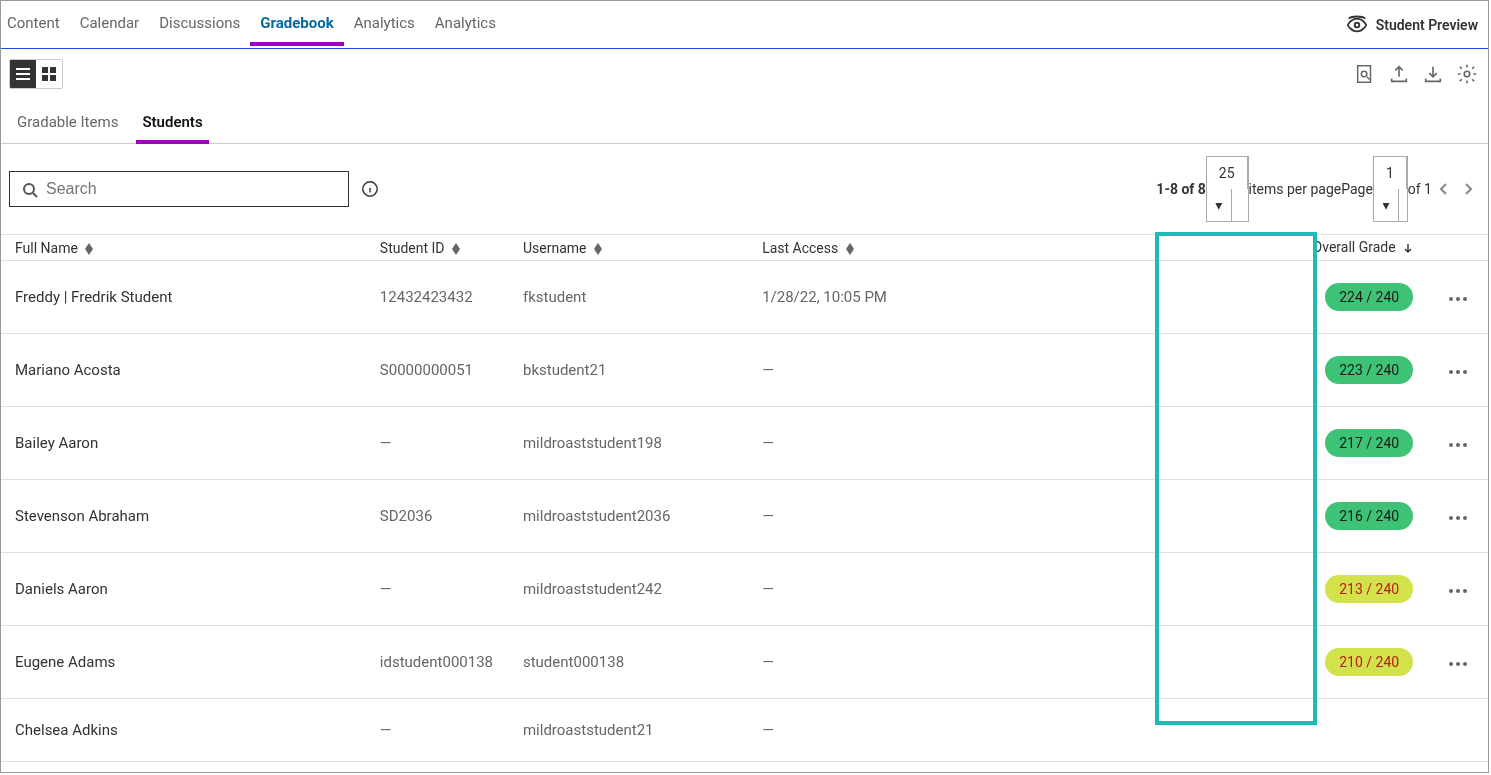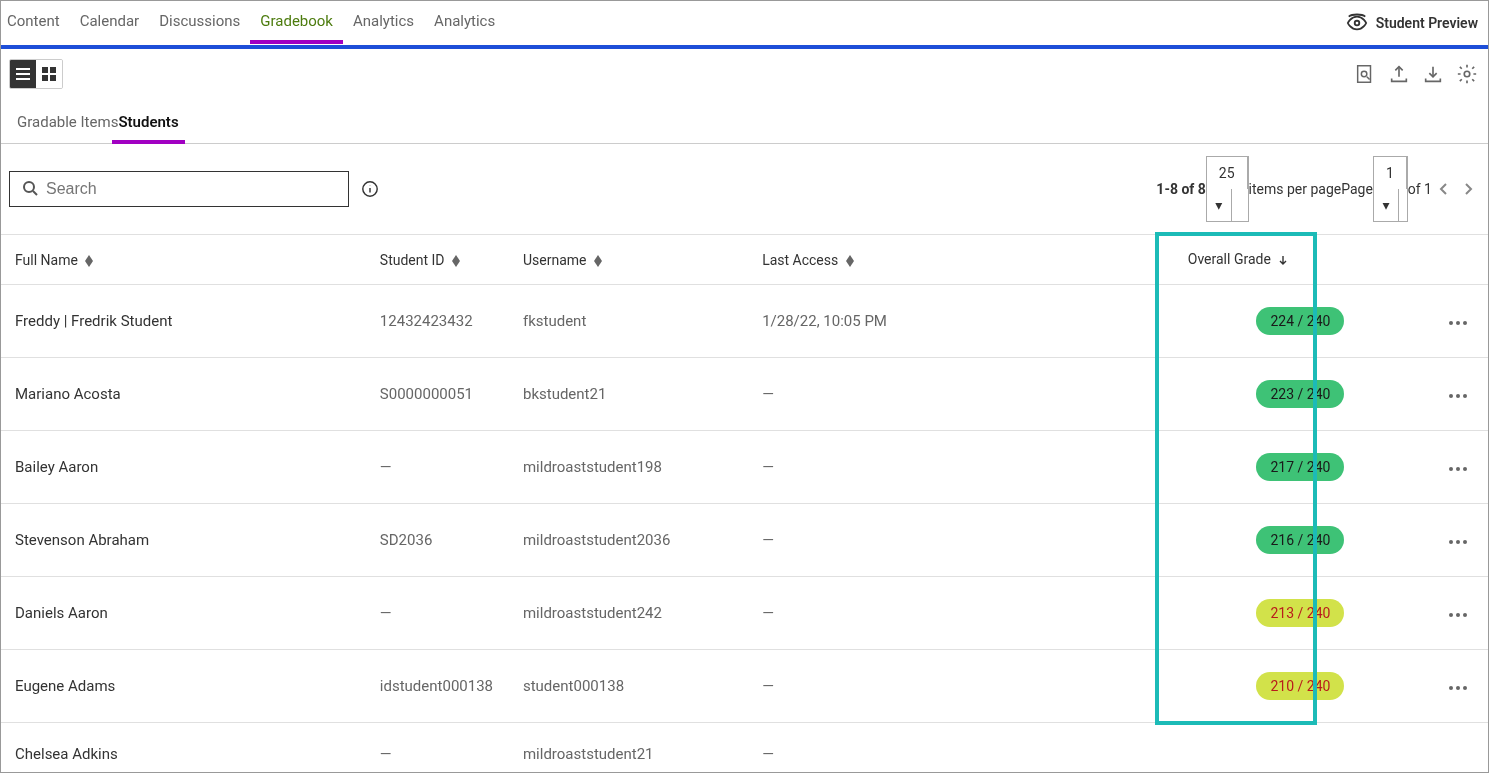--- a/index.html
+++ b/index.html
@@ -20,42 +20,42 @@
       border-bottom: 1px solid #ccc;
     }
     .app-title {
       font-size: 28px;
       font-weight: 400;
       color: #333;
     }
     .tab-bar {
       display: flex;
       align-items: center;
-      border-bottom: 4px solid #1d4ed8;
+      border-bottom: 1px solid #1d4ed8;
       padding: 0;
       height: 48px;
     }
     .tab-list {
       display: flex;
       gap: 20px;
       padding-left: 6px;
       flex: 1;
     }
     .tab-item {
       padding: 13px 0;
       font-size: 15px;
       color: #666;
       border-bottom: 4px solid transparent;
       cursor: pointer;
       white-space: nowrap;
       position: relative;
     }
     .tab-item.active {
-      color: #4d7c0f;
-      font-weight: 400;
+      color: #0369a1;
+      font-weight: 700;
     }
     .tab-item.active::after {
       content: '';
       position: absolute;
       bottom: -1px;
       left: -10px;
       right: -10px;
       height: 4px;
       background: #a100c2;
     }
@@ -100,20 +100,21 @@
     .tool-btn {
       width: 26px; height: 26px;
       display: flex; align-items: center; justify-content: center;
       color: #666;
       cursor: pointer;
       background: none; border: none;
     }
     .tool-btn svg { width: 22px; height: 22px; }
     .sub-tabs {
       display: flex;
+      gap: 24px;
       padding-left: 16px;
       height: 44px;
       align-items: end;
     }
     .sub-tab {
       padding: 12px 0;
       color: #666;
       font-size: 15px;
       cursor: pointer;
       position: relative;
@@ -136,21 +137,21 @@
     }
     .controls-row {
       display: flex;
       align-items: center;
       padding: 12px 8px;
       gap: 12px;
     }
     .search-wrap {
       border: 1px solid #333;
       display: flex;
-      align-items: flex-start;
+      align-items: flex-end;
       padding: 8px 12px;
       gap: 8px;
       width: 340px;
     }
     .search-wrap input {
       border: none;
       outline: none;
       flex: 1;
       font-size: 16px;
     }
@@ -192,51 +193,51 @@
     }
     .nav-arrow svg { width: 16px; height: 16px; }
     table {
       width: 100%;
       border-collapse: collapse;
     }
     thead th {
       text-align: left;
       font-weight: 400;
       font-size: 14px;
-      padding: 16px 14px;
+      padding: 4px 14px;
       border-top: 1px solid #e0e0e0;
       border-bottom: 1px solid #e0e0e0;
       color: #333;
       white-space: nowrap;
     }
     thead th.sortable { cursor: pointer; }
     thead th .sort-icon {
       display: inline-flex;
       flex-direction: column;
       vertical-align: middle;
       margin-left: 4px;
       line-height: 0;
       color: #666;
     }
     thead th .sort-icon svg { width: 8px; height: 6px; }
     thead th .single-sort svg { width: 10px; height: 10px; }
     th.col-name { width: 360px; }
     th.col-id { width: 134px; }
     th.col-user { width: 236px; }
     th.col-last { width: 420px; }
-    th.col-grade { width: 250px; text-align:left; }
+    th.col-grade { width: 250px; text-align:right; }
     th.col-actions { width: 60px; }
     tbody td {
       padding: 22px 14px;
       border-bottom: 1px solid #e0e0e0;
       color: #666;
       font-size: 15px;
     }
     tbody td.name-cell { color: #333; }
-    tbody td.grade-cell { text-align: center; text-decoration: underline; }
+    tbody td.grade-cell { text-align: right; text-decoration: underline; }
     tbody td.actions-cell { text-align: center; }
     .grade-pill {
       display: inline-block;
       padding: 6px 14px;
       border-radius: 18px;
       font-size: 14px;
       color: #b91c1c;
       font-weight: 400;
     }
     .grade-green { background: #3ec276; color:#1a1a1a; }

